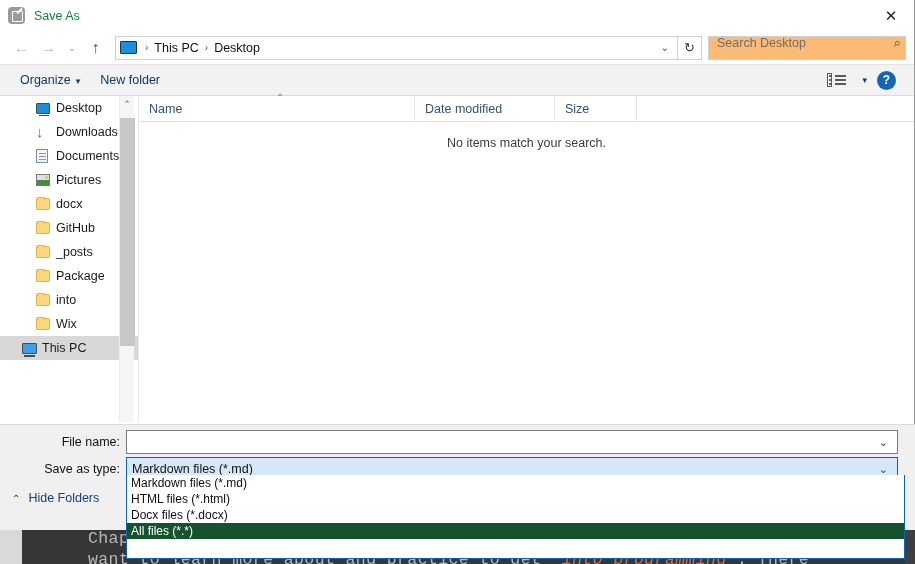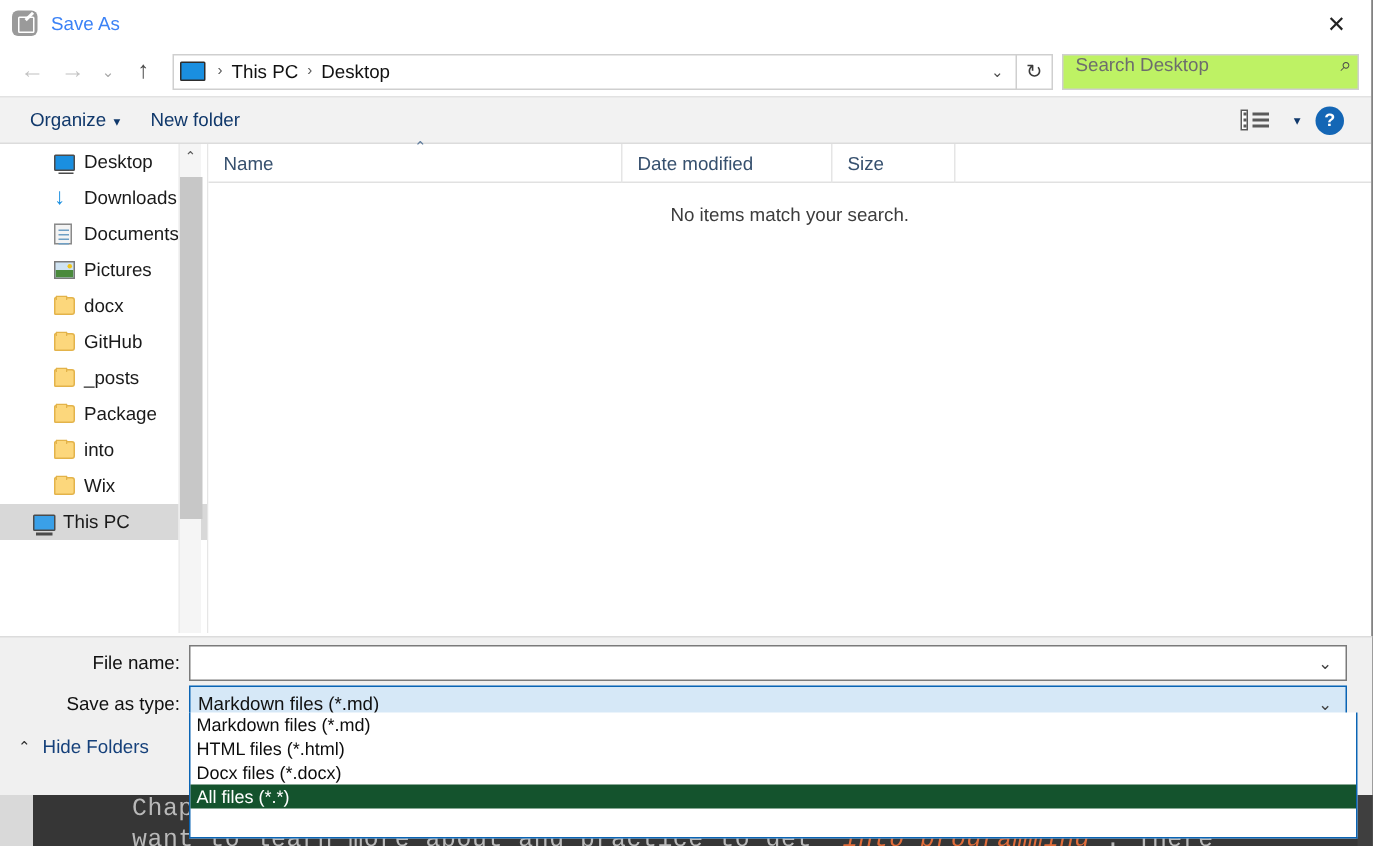--- a/index.html
+++ b/index.html
@@ -58,21 +58,21 @@
   .title-icon::after {
     content: ""; position: absolute; left: 4px; top: 4px;
     width: 9px; height: 9px; border: 1.5px solid #ffffff; border-radius: 1px;
   }
   .title-icon::before {
     content: ""; position: absolute; left: 8px; top: 2.5px;
     width: 7px; height: 1.8px; background: #ffffff;
     transform: rotate(-45deg); z-index: 2;
   }
   .title-text {
-    margin-left: 9px; font-size: 12.5px; color: #3b82f6;
+    margin-left: 9px; font-size: 12.5px; color: #15803d;
   }
   .close-btn {
     position: absolute; right: 0; top: 0; width: 46px; height: 31px;
     display: flex; align-items: center; justify-content: center;
     font-size: 15px; color: #222; cursor: default;
   }
 
   
   .navbar {
     position: relative; height: 33px; display: flex; align-items: center;
@@ -100,21 +100,21 @@
   .crumb-caret {
     margin-left: auto; color: #4a4a4a; font-size: 10px; padding-right: 4px;
   }
   .refresh-btn {
     width: 24px; height: 24px; border: 1px solid #cfcfcf; border-left: none;
     display: flex; align-items: center; justify-content: center;
     font-size: 13px; color: #3a3a3a; background: #fff;
   }
   .searchbox {
     width: 198px; height: 24px; margin-left: 6px; border: 1px solid #cfcfcf;
-    background: #bef264; display: flex; align-items: center; padding: 0 4px 10px 8px;
+    background: #fdba74; display: flex; align-items: center; padding: 0 4px 10px 8px;
     font-size: 12.5px; color: #6d6d6d;
   }
   .search-icon { margin-left: auto; font-size: 13px; color: #4a4a4a; }
 
   
   .toolbar {
     height: 23px; background: #f2f2f2; border-top: 1px solid #e2e2e2;
     border-bottom: 1px solid #dcdcdc;
     display: flex; align-items: center; padding: 15px 10px;
     font-size: 12.5px; color: #1b4f8a;

